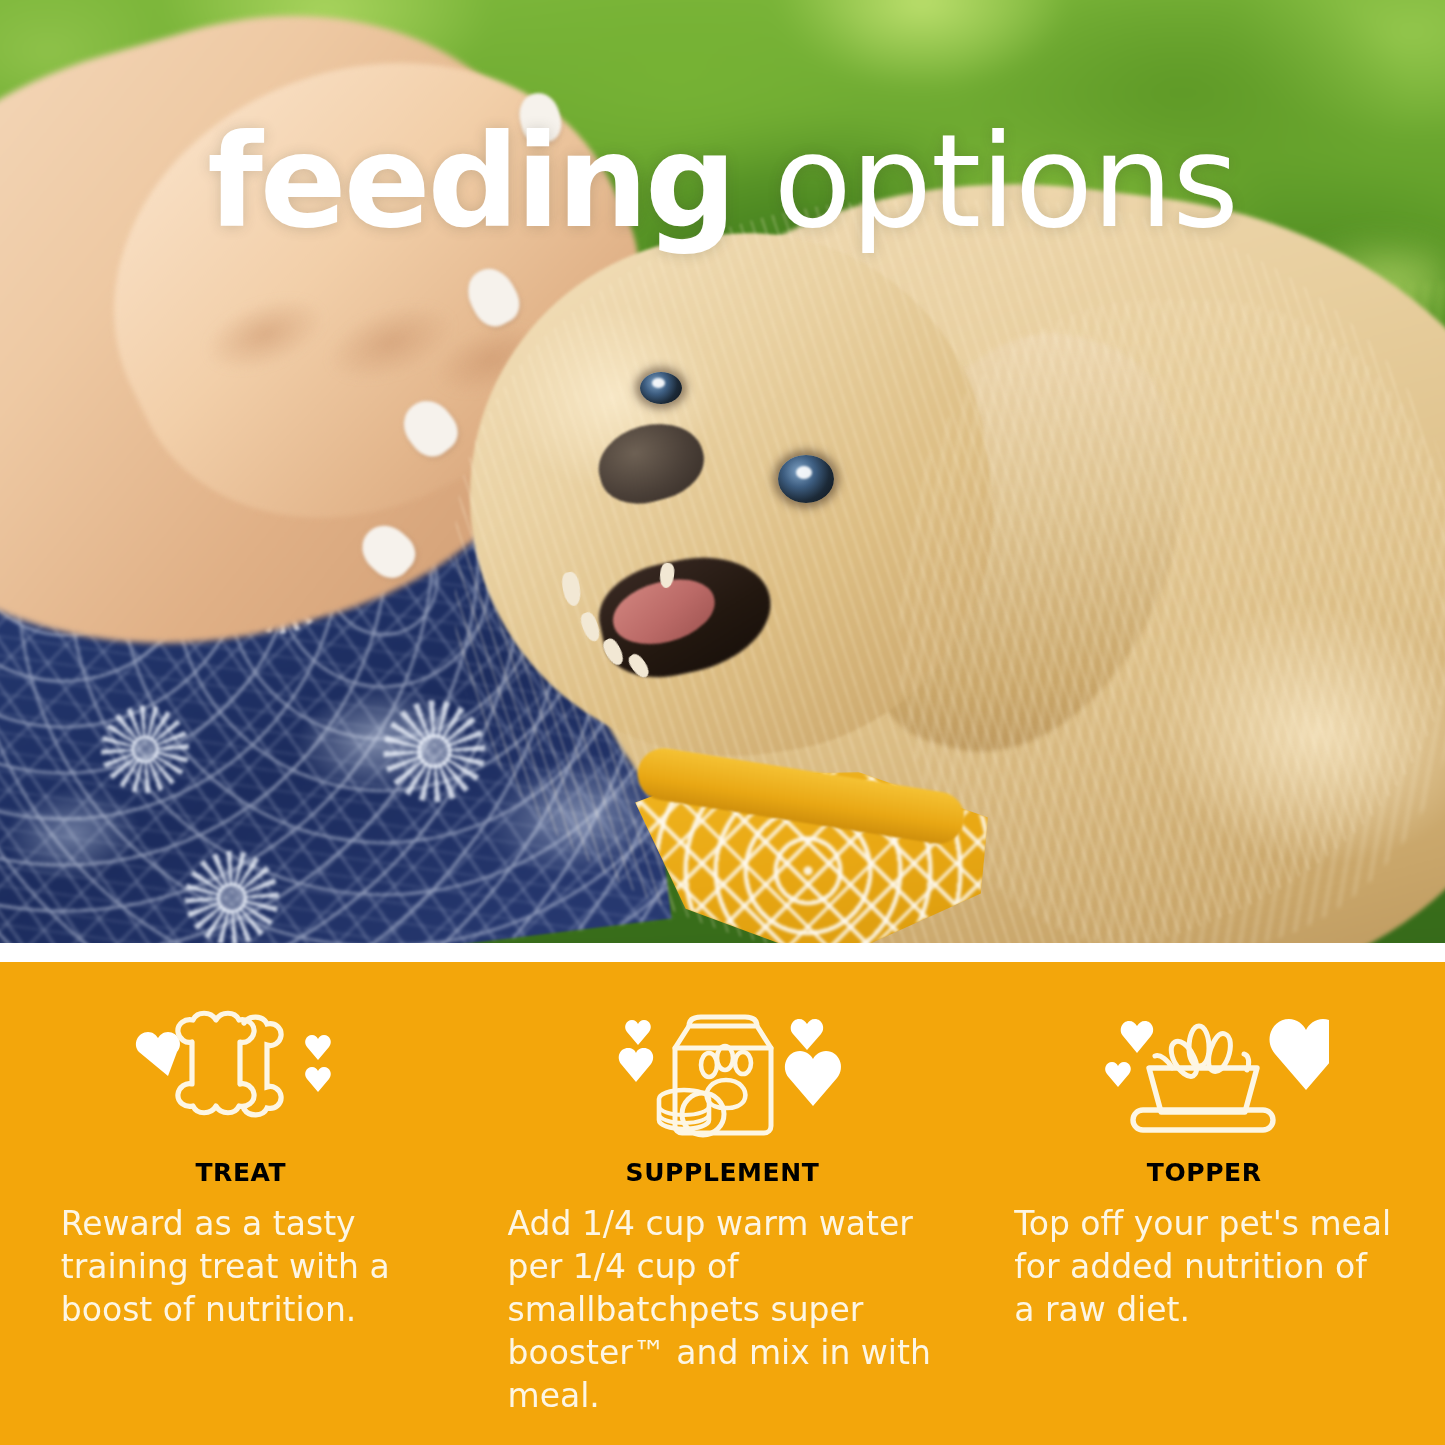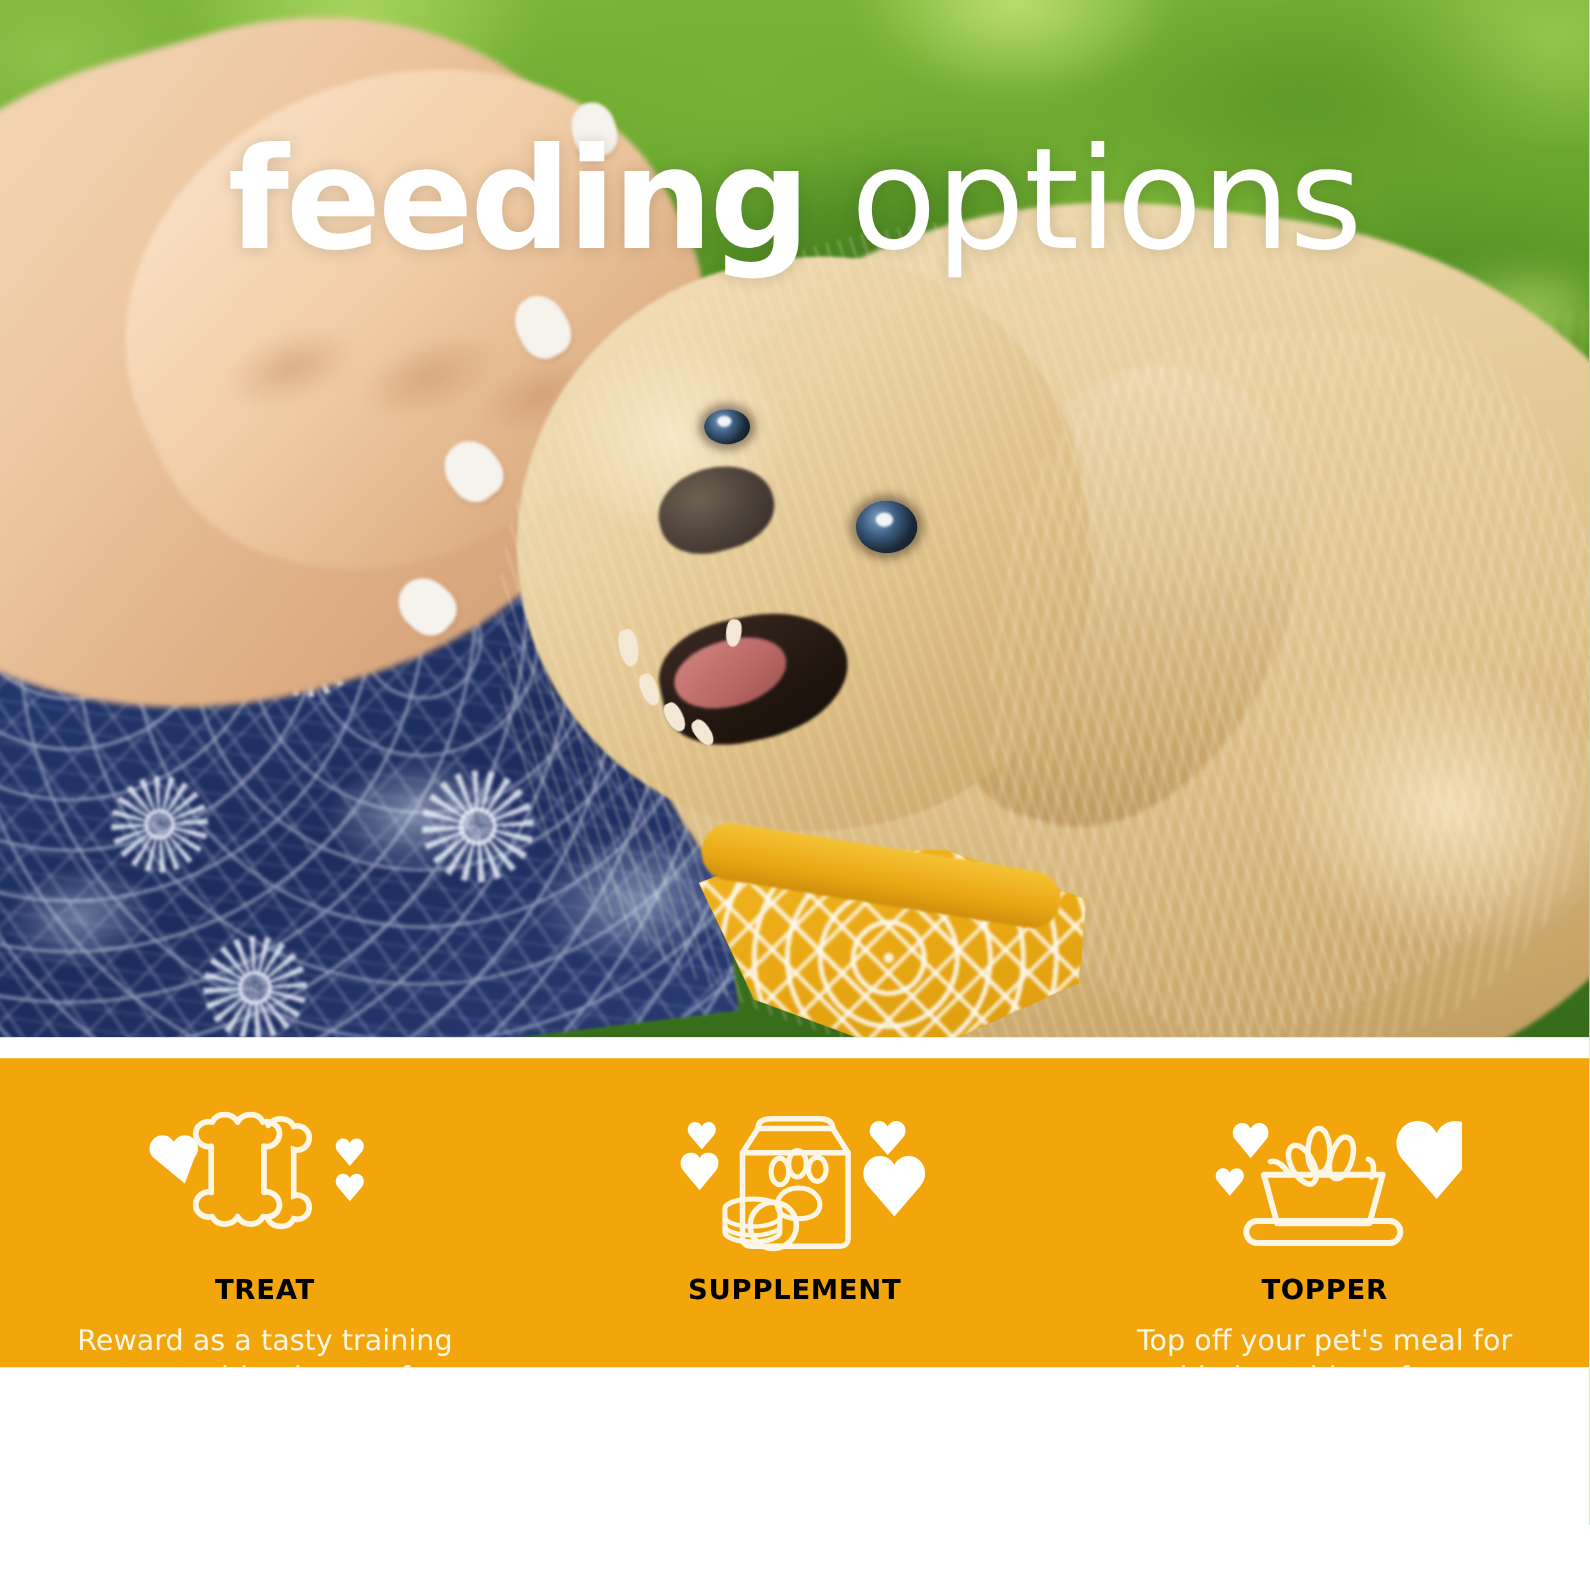--- a/index.html
+++ b/index.html
@@ -1,18 +1,18 @@
 <!DOCTYPE html>
 <html><head>
 <meta charset="utf-8">
 <style>
   html,body{margin:0;padding:0;background:#ffffff;}
   body{width:1445px;height:1445px;overflow:hidden;font-family:"Liberation Sans",sans-serif;}
 
-  .page{position:relative;width:1445px;height:1243px;background:#ffffff;overflow:hidden;}
+  .page{position:relative;width:1445px;height:1445px;background:#ffffff;overflow:hidden;}
 
   
   .hero{position:absolute;left:0;top:0;width:1445px;height:943px;overflow:hidden;background:#5d8f2a;}
 
   
   .grass{position:absolute;inset:0;
     background:
       radial-gradient(ellipse 180px 110px at 6% 8%, #8fc24a 0%, rgba(143,194,74,0) 70%),
       radial-gradient(ellipse 220px 130px at 24% 4%, #a9d45e 0%, rgba(169,212,94,0) 72%),
       radial-gradient(ellipse 260px 150px at 47% 10%, #76b234 0%, rgba(118,178,52,0) 72%),
@@ -151,21 +151,21 @@
   
   .gap{position:absolute;left:0;top:943px;width:1445px;height:19px;background:#ffffff;}
 
   
   .panel{position:absolute;left:0;top:962px;width:1445px;height:483px;background:#F3A60B;}
   .cols{position:absolute;inset:0;display:flex;}
   .col{flex:1 1 0;display:flex;flex-direction:column;align-items:center;padding-top:40px;}
   .icon-wrap{height:140px;display:flex;align-items:center;justify-content:center;}
   .col-title{margin-top:16px;font-size:25px;font-weight:700;letter-spacing:.6px;
     color:#000000;font-family:"DejaVu Sans","Liberation Sans",sans-serif;}
-  .col-body{margin-top:16px;font-size:26px;line-height:1.30;color:#FDF6E4;text-align:center;
+  .col-body{margin-top:16px;font-size:33px;line-height:1.30;color:#FDF6E4;text-align:left;
     font-family:"DejaVu Sans","Liberation Sans",sans-serif;font-weight:400;max-width:360px;}
   .col-2 .col-body{max-width:430px;}
   .col-3 .col-body{max-width:380px;}
 </style>
 </head>
 <body>
 
 <div class="page">
 
   <div class="hero">
@@ -263,20 +263,21 @@
             <path d="M66 97c0-5 11-9 25-9s25 4 25 9v21c0 5-11 9-25 9s-25-4-25-9V97z" stroke="#FDF6E4" stroke-width="4.6" fill="none"></path>
             <path d="M66 104c0 5 11 9 25 9s25-4 25-9" stroke="#FDF6E4" stroke-width="4"></path>
             <path d="M66 112c0 5 11 9 25 9s25-4 25-9" stroke="#FDF6E4" stroke-width="4"></path>
             <circle cx="110" cy="112" r="21" stroke="#FDF6E4" stroke-width="5" fill="none"></circle>
 
             <path d="M200 32c-5-6-1-15 6-15 4 0 6 2 8 5 2-3 4-5 8-5 7 0 11 9 6 15l-14 16-14-16z" fill="#FFFFFF"></path>
             <path d="M196 76c-9-11-2-27 11-27 6 0 11 4 13 8 2-4 7-8 13-8 13 0 20 16 11 27l-24 28-24-28z" fill="#FFFFFF"></path>
           </svg>
         </div>
         <div class="col-title">SUPPLEMENT</div>
+        <div class="col-body">Add 1/4 cup warm water per 1/4 cup of smallbatchpets super booster™ and mix in with meal.</div>
       </div>
 
       <div class="col col-3">
         <div class="icon-wrap">
           <svg width="250" height="140" viewBox="0 0 250 140" fill="none" aria-hidden="true">
 
             <path d="M44 34c-5-6-1-15 6-15 4 0 6 2 8 5 2-3 4-5 8-5 7 0 11 9 6 15L58 51 44 34z" fill="#FFFFFF"></path>
             <path d="M28 72c-4-5-1-12 5-12 3 0 5 2 6 4 1-2 3-4 6-4 6 0 9 7 5 12L39 85 28 72z" fill="#FFFFFF"></path>
 
             <path d="M120 24c6 0 10 10 10 22 0 11-4 18-10 18s-10-7-10-18c0-12 4-22 10-22z" stroke="#FDF6E4" stroke-width="5" fill="none"></path>

